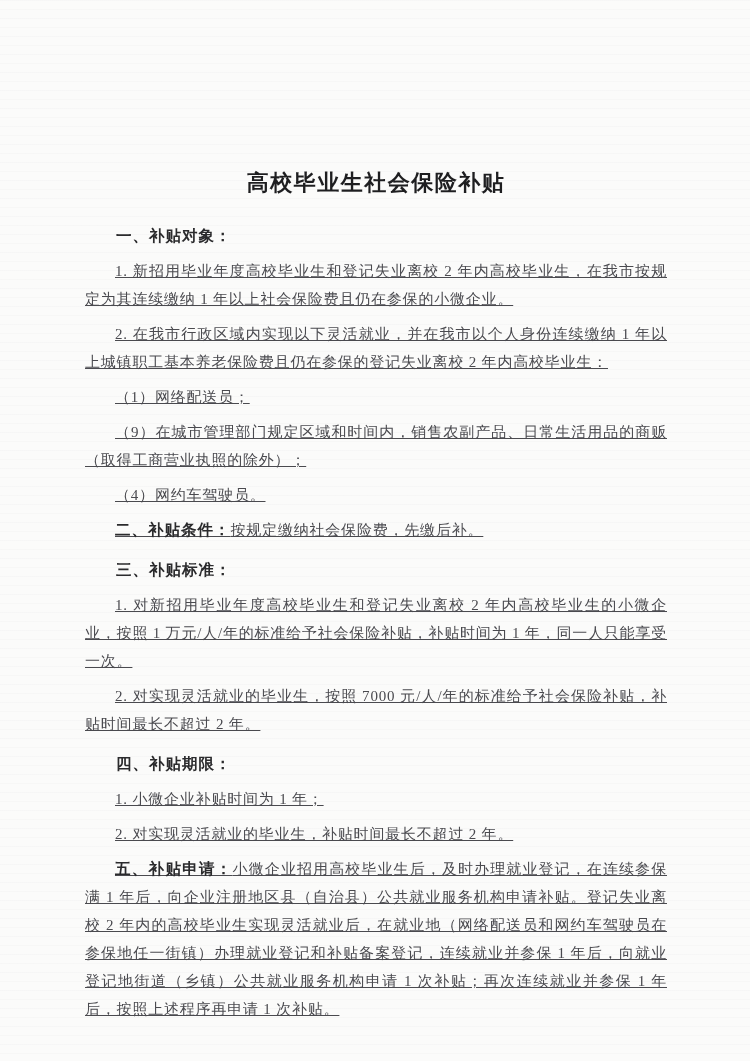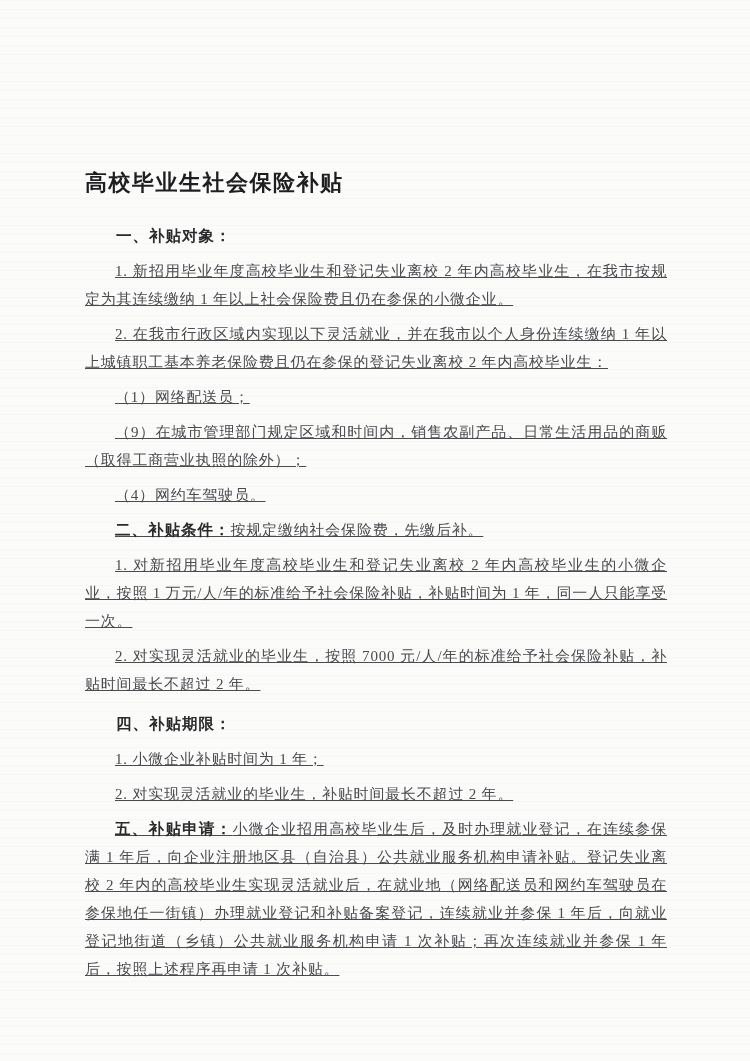--- a/index.html
+++ b/index.html
@@ -22,21 +22,21 @@
     font-family: "Liberation Serif", "DejaVu Serif", serif;
   }
   .content {
     padding: 168px 83px 0 85px;
   }
   .doc-title {
     font-family: "Liberation Sans", "DejaVu Sans", sans-serif;
     font-size: 22px;
     font-weight: 700;
     color: #1e1e20;
-    text-align: left;
+    text-align: center;
     letter-spacing: 1.5px;
     margin: 0 0 24px 0;
   }
   .sec-heading {
     font-family: "Liberation Sans", "DejaVu Sans", sans-serif;
     font-size: 15.5px;
     font-weight: 700;
     color: #2b2b2d;
     letter-spacing: 1px;
     text-indent: 2em;
@@ -71,20 +71,21 @@
 
     <p class="sec-heading">一、补贴对象：</p>
     <p class="para">1. 新招用毕业年度高校毕业生和登记失业离校 2 年内高校毕业生，在我市按规定为其连续缴纳 1 年以上社会保险费且仍在参保的小微企业。</p>
     <p class="para">2. 在我市行政区域内实现以下灵活就业，并在我市以个人身份连续缴纳 1 年以上城镇职工基本养老保险费且仍在参保的登记失业离校 2 年内高校毕业生：</p>
     <p class="para">（1）网络配送员；</p>
     <p class="para">（9）在城市管理部门规定区域和时间内，销售农副产品、日常生活用品的商贩（取得工商营业执照的除外）；</p>
     <p class="para">（4）网约车驾驶员。</p>
 
     <p class="para"><span class="lead">二、补贴条件：</span><span>按规定缴纳社会保险费，先缴后补。</span></p>
 
+    <p class="sec-heading">三、补贴标准：</p>
     <p class="para">1. 对新招用毕业年度高校毕业生和登记失业离校 2 年内高校毕业生的小微企业，按照 1 万元/人/年的标准给予社会保险补贴，补贴时间为 1 年，同一人只能享受一次。</p>
     <p class="para">2. 对实现灵活就业的毕业生，按照 7000 元/人/年的标准给予社会保险补贴，补贴时间最长不超过 2 年。</p>
 
     <p class="sec-heading">四、补贴期限：</p>
     <p class="para">1. 小微企业补贴时间为 1 年；</p>
     <p class="para">2. 对实现灵活就业的毕业生，补贴时间最长不超过 2 年。</p>
 
     <p class="para"><span class="lead">五、补贴申请：</span><span>小微企业招用高校毕业生后，及时办理就业登记，在连续参保满 1 年后，向企业注册地区县（自治县）公共就业服务机构申请补贴。登记失业离校 2 年内的高校毕业生实现灵活就业后，在就业地（网络配送员和网约车驾驶员在参保地任一街镇）办理就业登记和补贴备案登记，连续就业并参保 1 年后，向就业登记地街道（乡镇）公共就业服务机构申请 1 次补贴；再次连续就业并参保 1 年后，按照上述程序再申请 1 次补贴。</span></p>
 
   </div>

